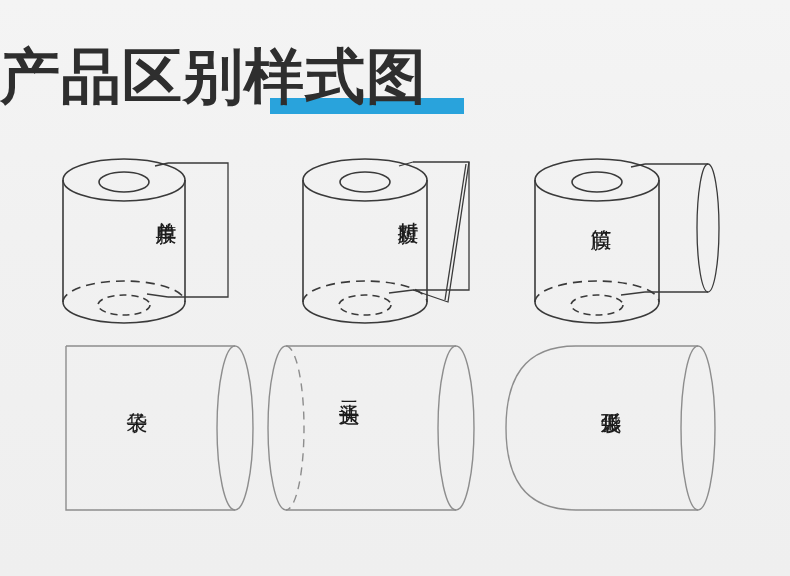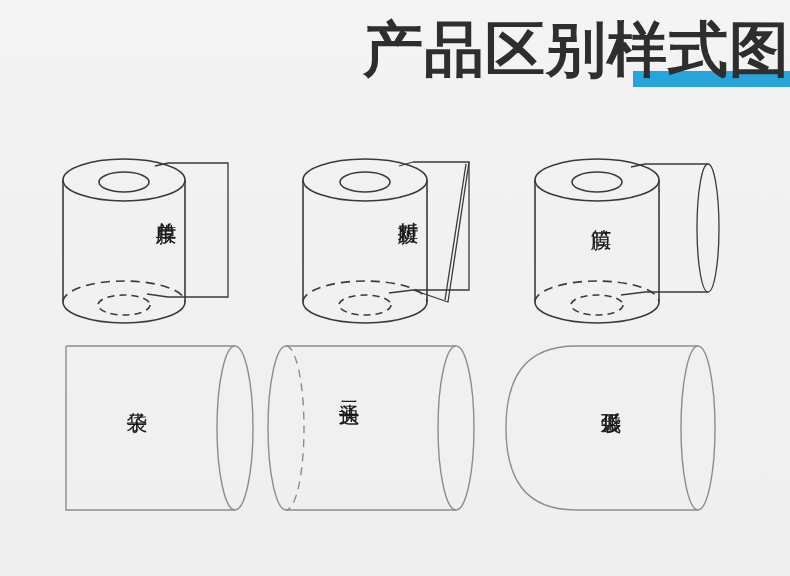--- a/index.html
+++ b/index.html
@@ -18,23 +18,23 @@
     position: relative;
     width: 790px;
     height: 576px;
     background: linear-gradient(180deg,#f4f4f4 0%, #f1f1f1 40%, #efefef 100%);
   }
 
   
   .title-wrap {
     position: absolute;
     left: 0;
-    top: 13px;
-    width: 790px;
-    text-align: right;
+    top: 40px;
+    width: 790px;
+    text-align: left;
     height: 80px;
   }
   .title-inner {
     display: inline-block;
     position: relative;
     white-space: nowrap;
   }
   .title-highlight {
     position: absolute;
     left: 270px;

